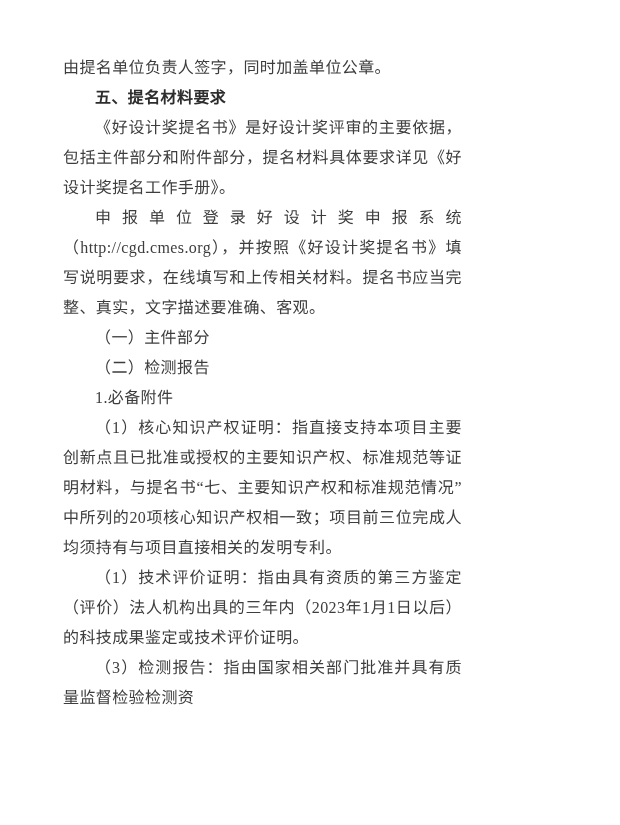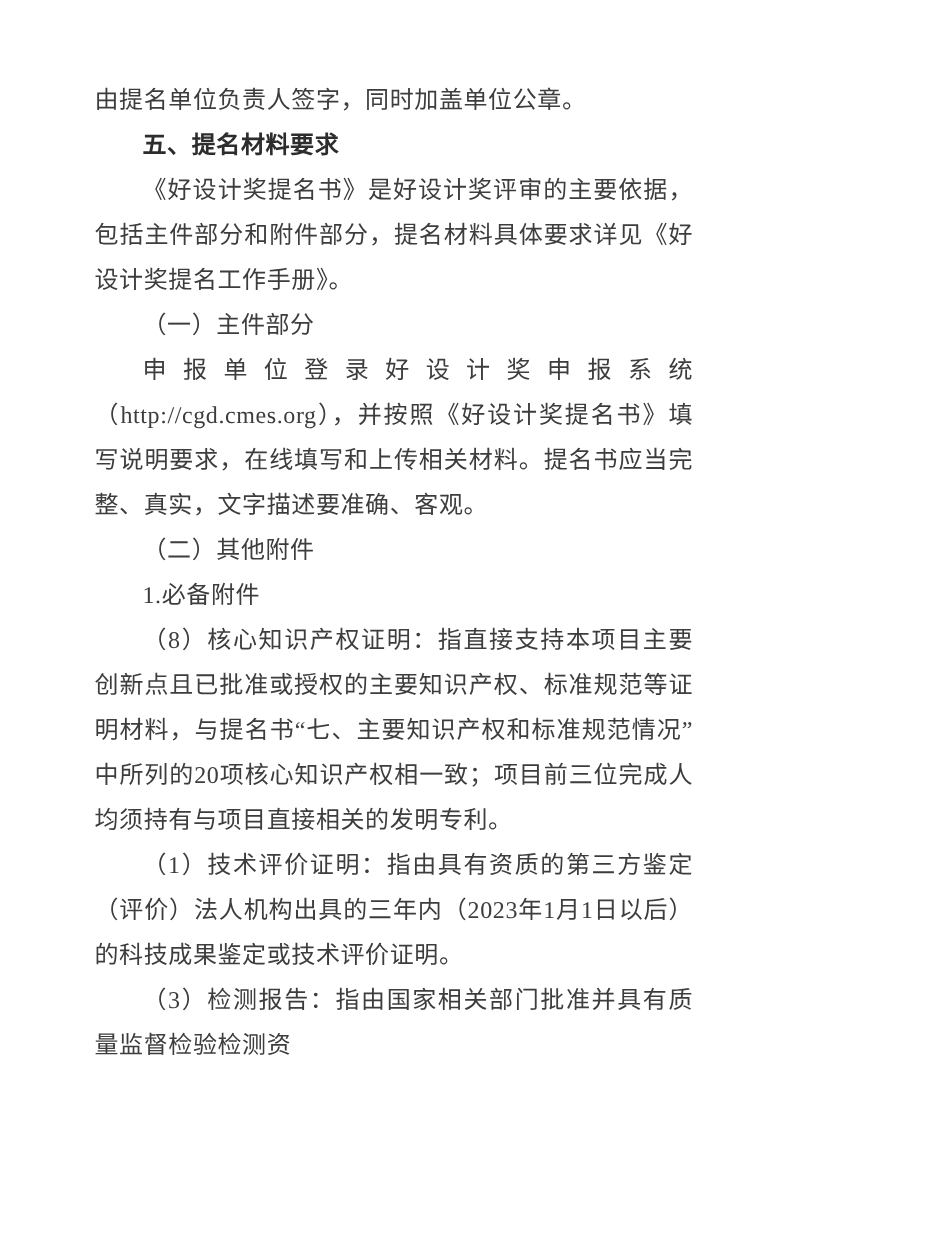--- a/index.html
+++ b/index.html
@@ -37,29 +37,29 @@
 </head>
 <body>
 
 <div class="page">
   <p class="no-indent">由提名单位负责人签字，同时加盖单位公章。</p>
 
   <p class="heading">五、提名材料要求</p>
 
   <p>《好设计奖提名书》是好设计奖评审的主要依据，包括主件部分和附件部分，提名材料具体要求详见《好设计奖提名工作手册》。</p>
 
+  <p>申报单位登录好设计奖申报系统（http://cgd.cmes.org），并按照《好设计奖提名书》填写说明要求，在线填写和上传相关材料。提名书应当完整、真实，文字描述要准确、客观。</p>
+
   <p>（一）主件部分</p>
 
-  <p>申报单位登录好设计奖申报系统（http://cgd.cmes.org），并按照《好设计奖提名书》填写说明要求，在线填写和上传相关材料。提名书应当完整、真实，文字描述要准确、客观。</p>
-
-  <p>（二）其他附件</p>
+  <p>（二）检测报告</p>
 
   <p>1.必备附件</p>
 
-  <p>（8）核心知识产权证明：指直接支持本项目主要创新点且已批准或授权的主要知识产权、标准规范等证明材料，与提名书“七、主要知识产权和标准规范情况”中所列的20项核心知识产权相一致；项目前三位完成人均须持有与项目直接相关的发明专利。</p>
+  <p>（1）核心知识产权证明：指直接支持本项目主要创新点且已批准或授权的主要知识产权、标准规范等证明材料，与提名书“七、主要知识产权和标准规范情况”中所列的20项核心知识产权相一致；项目前三位完成人均须持有与项目直接相关的发明专利。</p>
 
 
 
   <p>（1）技术评价证明：指由具有资质的第三方鉴定（评价）法人机构出具的三年内（2023年1月1日以后）的科技成果鉴定或技术评价证明。</p>
 
 
   <p>（3）检测报告：指由国家相关部门批准并具有质量监督检验检测资</p>
 </div>
 
 </body></html>

